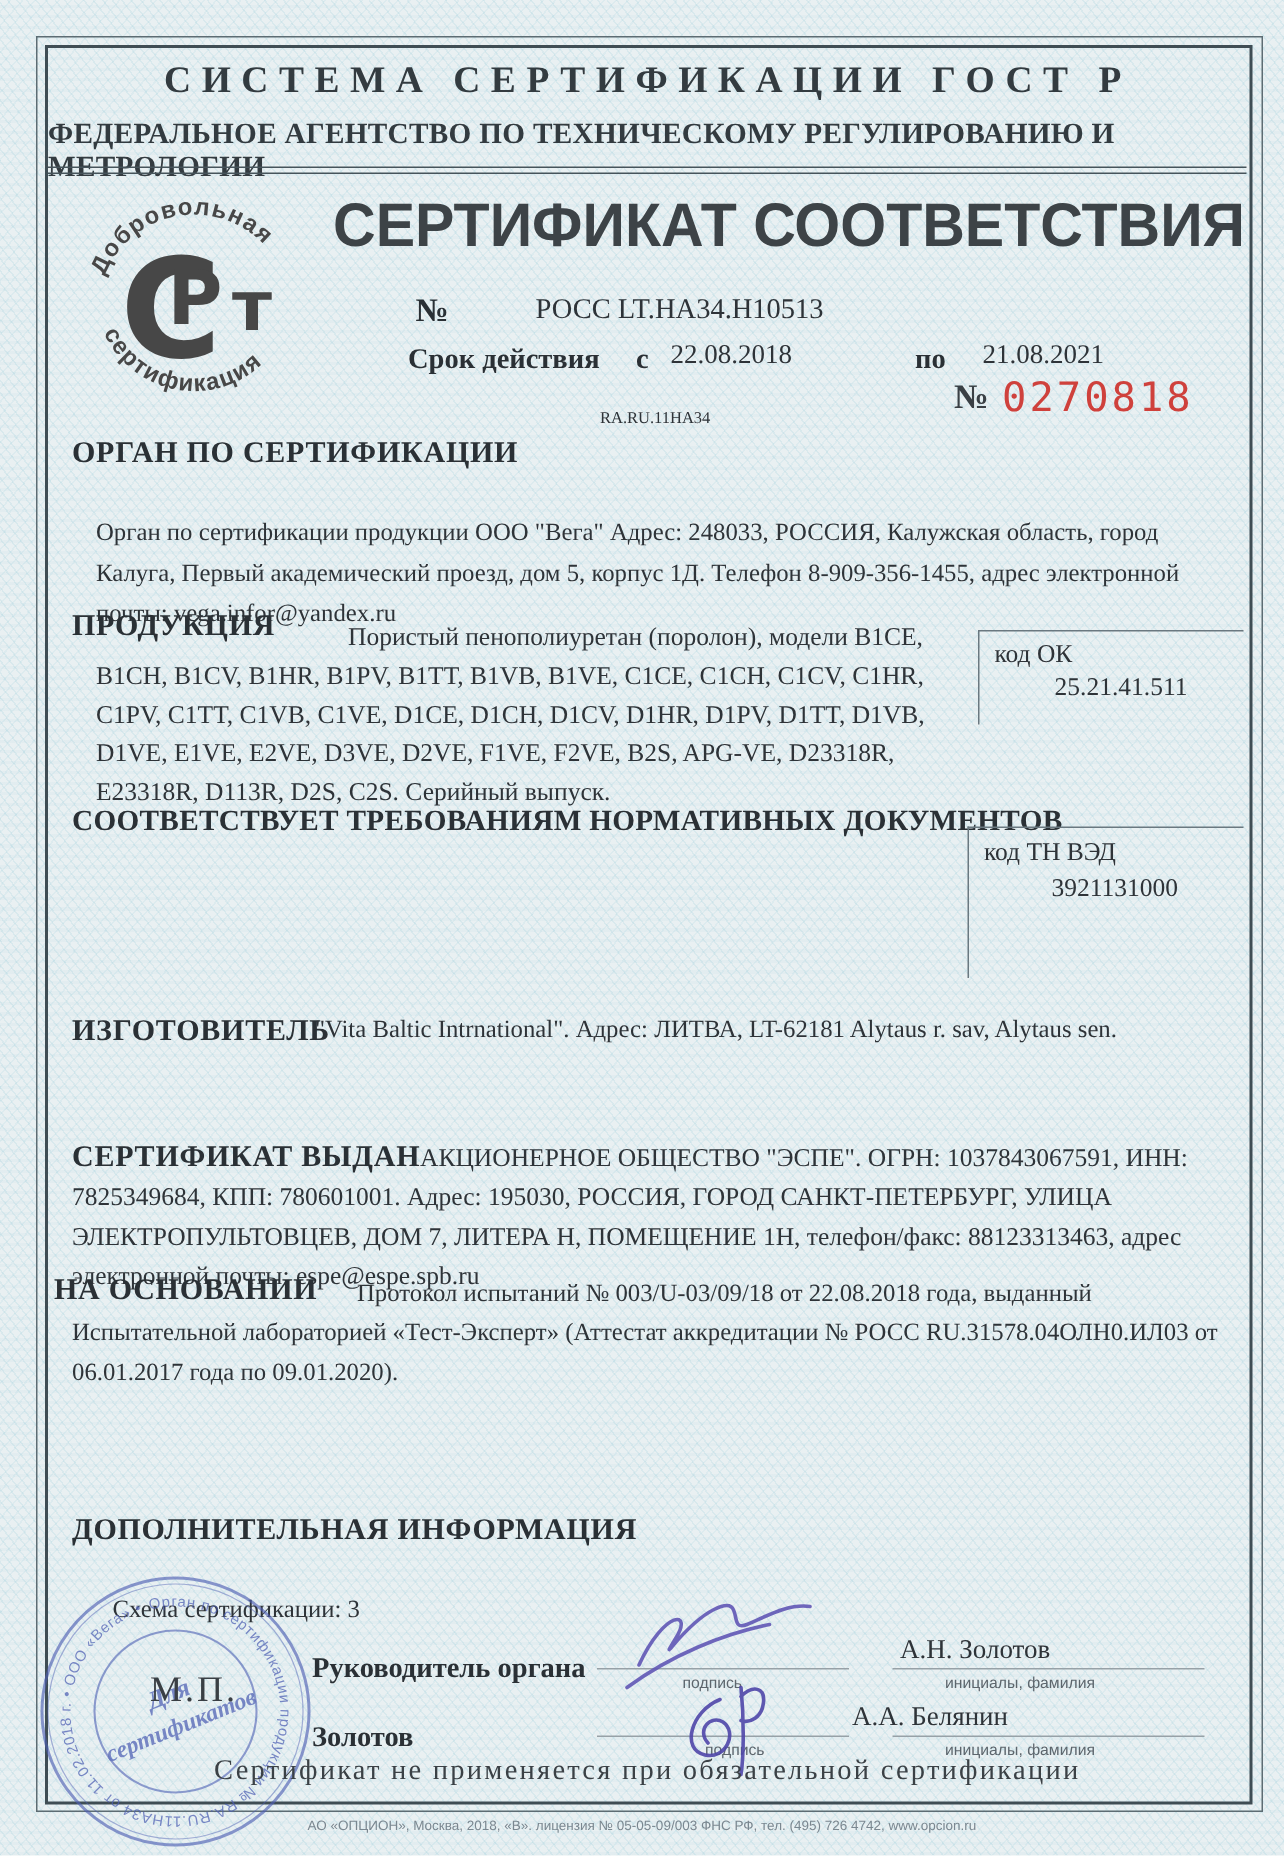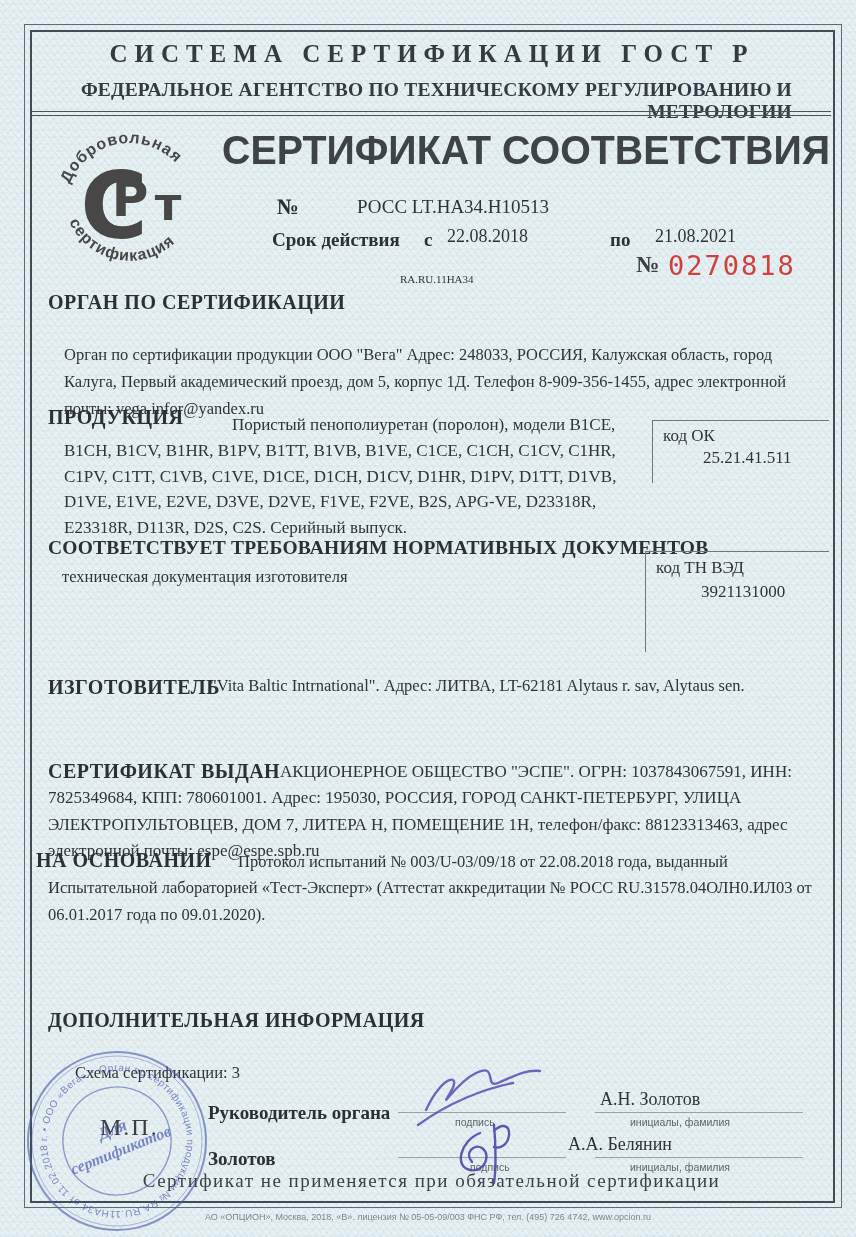--- a/index.html
+++ b/index.html
@@ -10,21 +10,21 @@
     background-image:
       repeating-linear-gradient(52deg, rgba(130,195,210,.16) 0 1px, transparent 1px 5px),
       repeating-linear-gradient(-48deg, rgba(140,200,215,.13) 0 1px, transparent 1px 6px),
       repeating-linear-gradient(0deg, rgba(205,226,233,.25) 0 2px, transparent 2px 7px);
   }
   .abs{position:absolute;}
   .frame-outer{left:24px;top:24px;width:816px;height:1182px;border:1px solid #5d6c73;}
   .frame-inner{left:30px;top:30px;width:801px;height:1169px;border:2px solid #3f4d54;}
   .hline{border-top:1px solid #46545b;height:0;}
   .hdr1{left:32px;top:40px;width:800px;text-align:center;font-weight:bold;font-size:25px;letter-spacing:7px;color:#333b40;}
-  .hdr2{left:32px;top:79px;width:760px;text-align:right;font-weight:bold;font-size:19.5px;letter-spacing:0.2px;color:#333b40;}
+  .hdr2{left:32px;top:79px;width:760px;text-align:left;font-weight:bold;font-size:19.5px;letter-spacing:0.2px;color:#333b40;}
   .title{left:222px;top:127px;font-family:"Liberation Sans",sans-serif;font-weight:bold;font-size:41px;color:#3d4347;transform:scaleX(.96);transform-origin:left;white-space:nowrap;}
   .lbl{font-weight:bold;color:#2a3035;white-space:nowrap;}
   .serif17{font-size:17px;}
   .caption{font-family:"Liberation Sans",sans-serif;font-size:10.5px;color:#5d666d;}
   .sigline{border-bottom:1px solid #97a1a7;height:0;}
   .codebox{border-top:1px solid #6a7880;border-left:1px solid #6a7880;}
   .rednum{font-family:"DejaVu Sans Mono",monospace;font-size:27px;letter-spacing:2px;color:#cf413c;}
   .stamp{opacity:.85;}
 </style>
 </head>
@@ -76,21 +76,20 @@
 
   <div class="abs lbl" style="left:48px;top:406px;font-size:20px;letter-spacing:.5px;">ПРОДУКЦИЯ</div>
   <div class="abs serif17" style="left:64px;top:412px;width:572px;line-height:1.52;text-indent:168px;">Пористый пенополиуретан (поролон), модели B1CE, B1CH, B1CV, B1HR, B1PV, B1TT, B1VB, B1VE, C1CE, C1CH, C1CV, C1HR, C1PV, C1TT, C1VB, C1VE, D1CE, D1CH, D1CV, D1HR, D1PV, D1TT, D1VB, D1VE, E1VE, E2VE, D3VE, D2VE, F1VE, F2VE, B2S, APG-VE, D23318R, E23318R, D113R, D2S, C2S. Серийный выпуск.</div>
 
   <div class="abs codebox" style="left:652px;top:420px;width:176px;height:62px;">
     <div style="padding:5px 0 0 10px;font-size:17px;">код ОК</div>
     <div style="padding:2px 0 0 50px;font-size:17px;">25.21.41.511</div>
   </div>
 
   <div class="abs lbl" style="left:48px;top:537px;font-size:19.5px;letter-spacing:.2px;">СООТВЕТСТВУЕТ ТРЕБОВАНИЯМ НОРМАТИВНЫХ ДОКУМЕНТОВ</div>
-  <div class="abs" style="left:62px;top:567px;font-size:16.5px;">техническая документация изготовителя</div>
 
   <div class="abs codebox" style="left:645px;top:551px;width:183px;height:100px;">
     <div style="padding:6px 0 0 10px;font-size:17px;">код ТН ВЭД</div>
     <div style="padding:4px 0 0 55px;font-size:17px;">3921131000</div>
   </div>
 
   <div class="abs lbl" style="left:48px;top:676px;font-size:20px;letter-spacing:.5px;">ИЗГОТОВИТЕЛЬ</div>
   <div class="abs" style="left:210px;top:676px;width:610px;font-size:16.5px;">"Vita Baltic Intrnational". Адрес: ЛИТВА, LT-62181 Alytaus r. sav, Alytaus sen.</div>
 
   <div class="abs lbl" style="left:48px;top:760px;font-size:20px;letter-spacing:.5px;">СЕРТИФИКАТ ВЫДАН</div>

